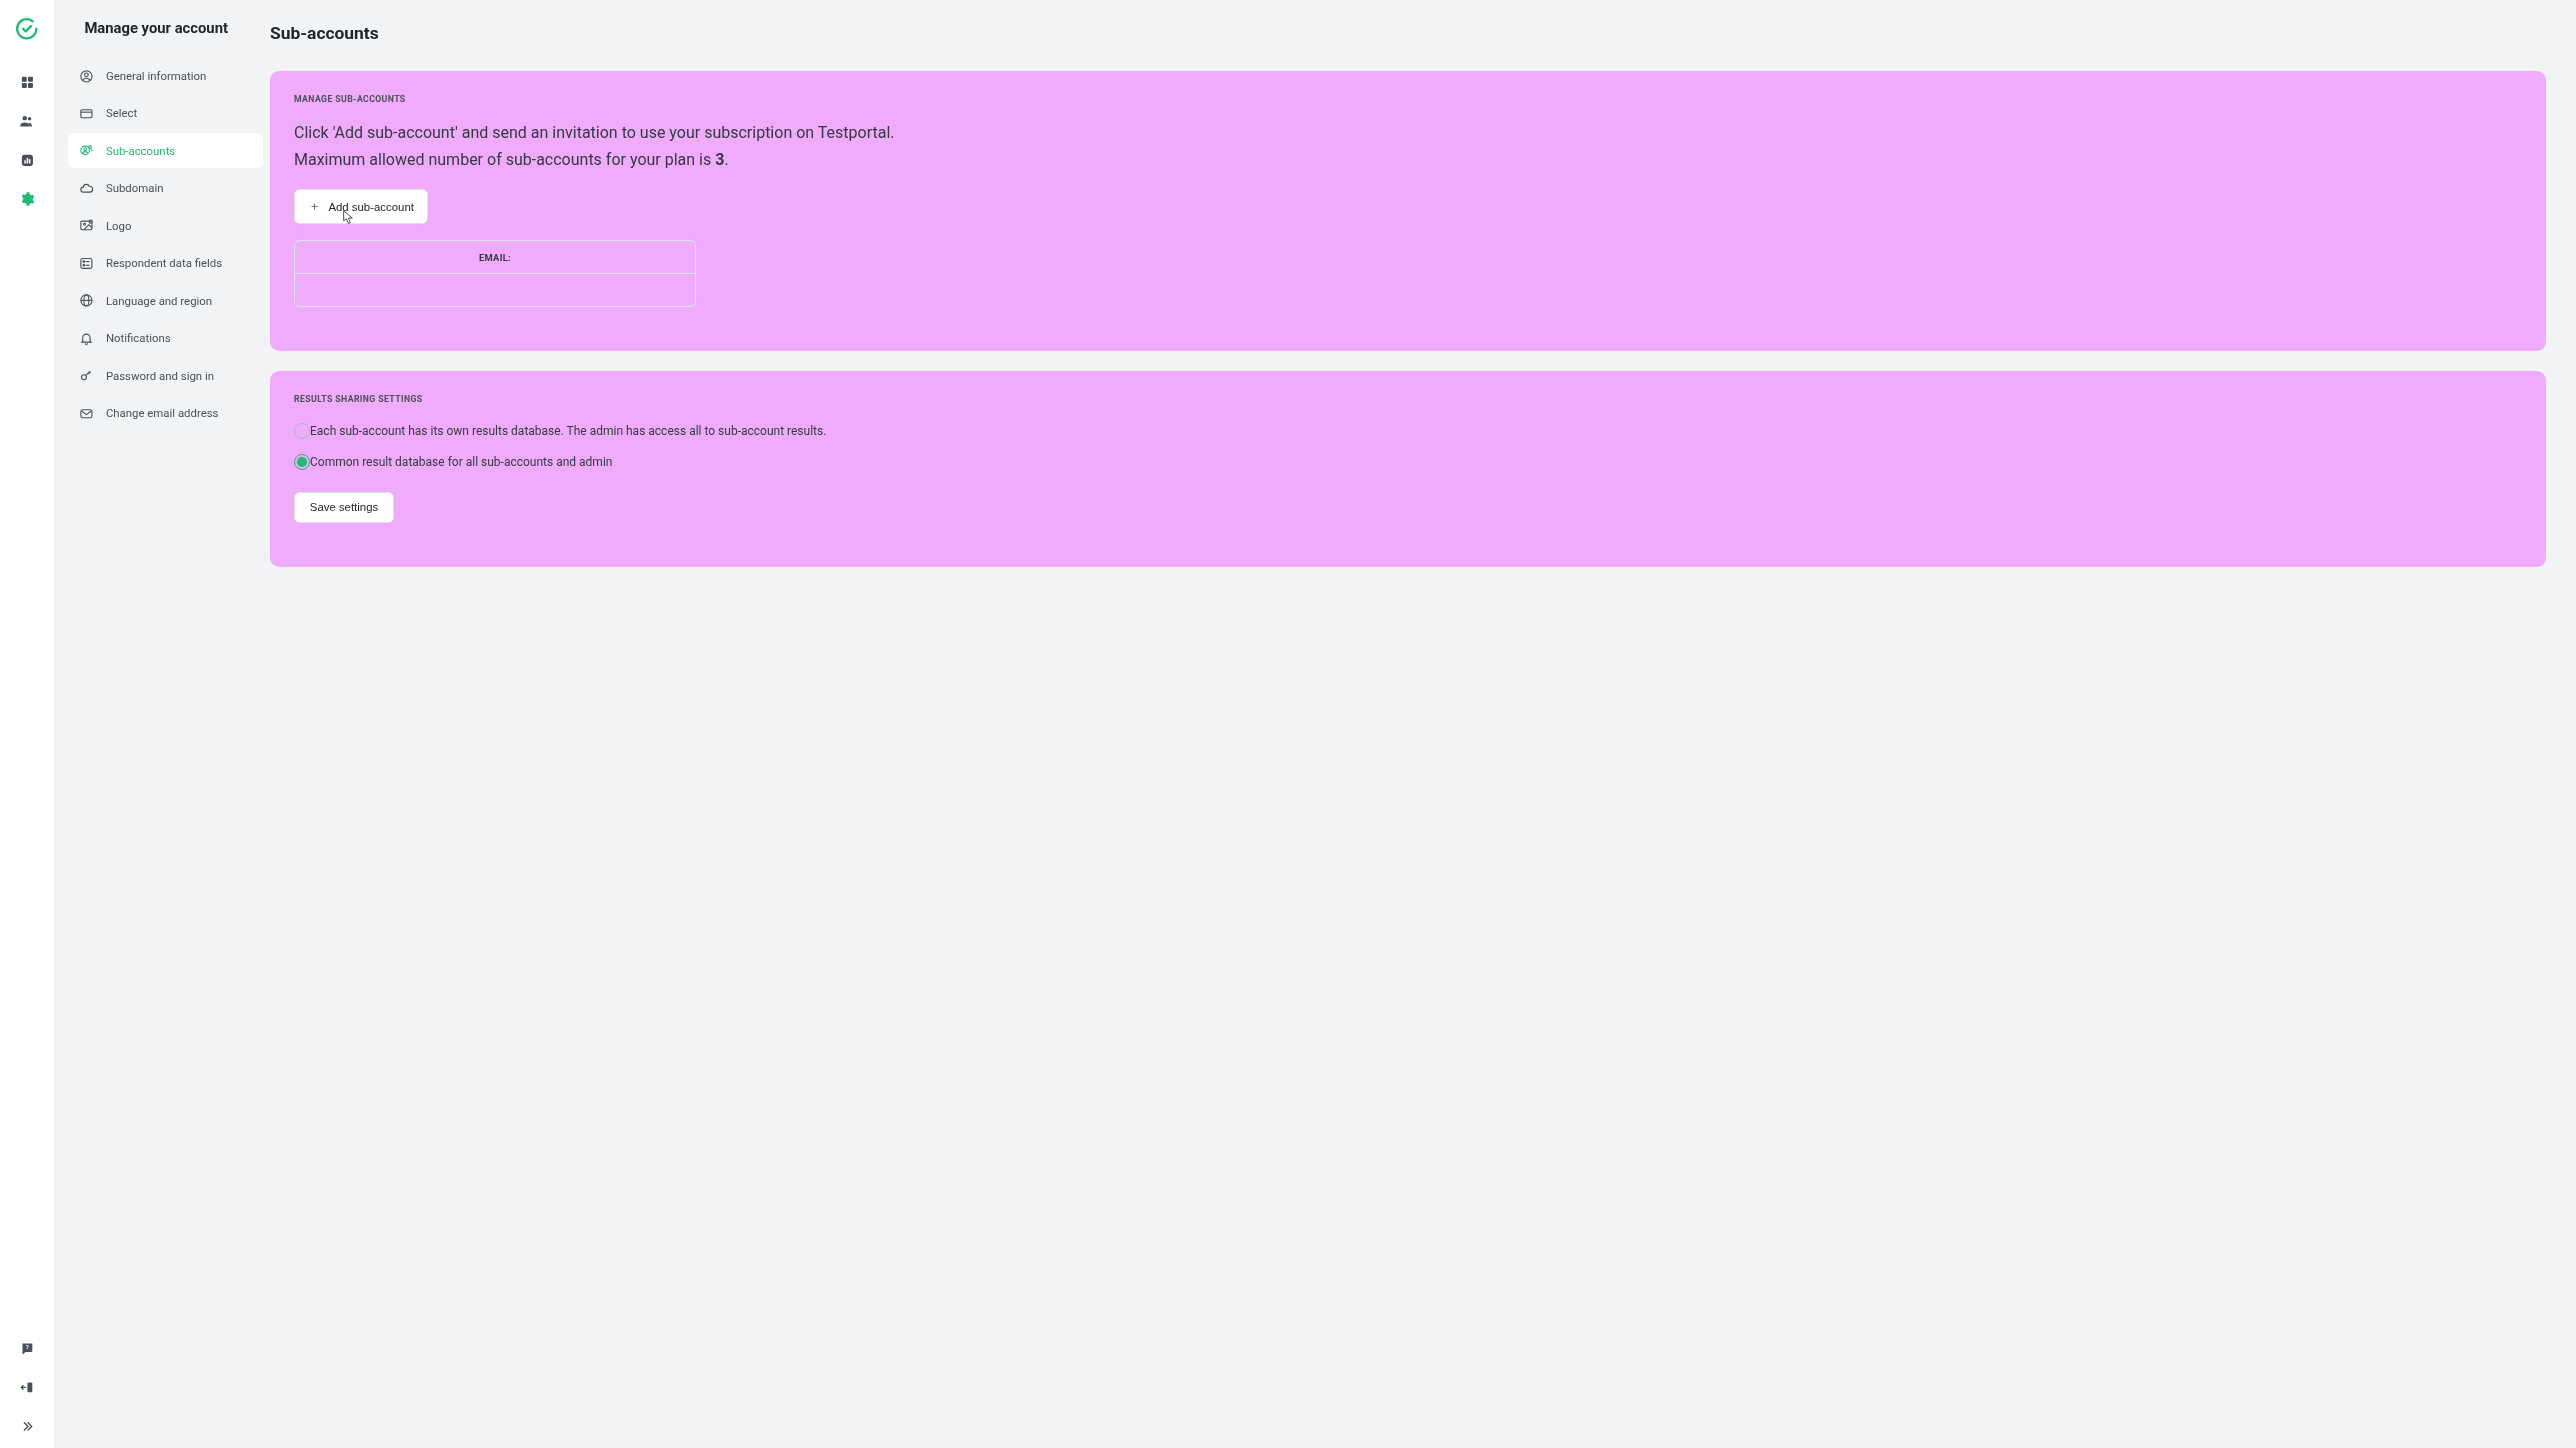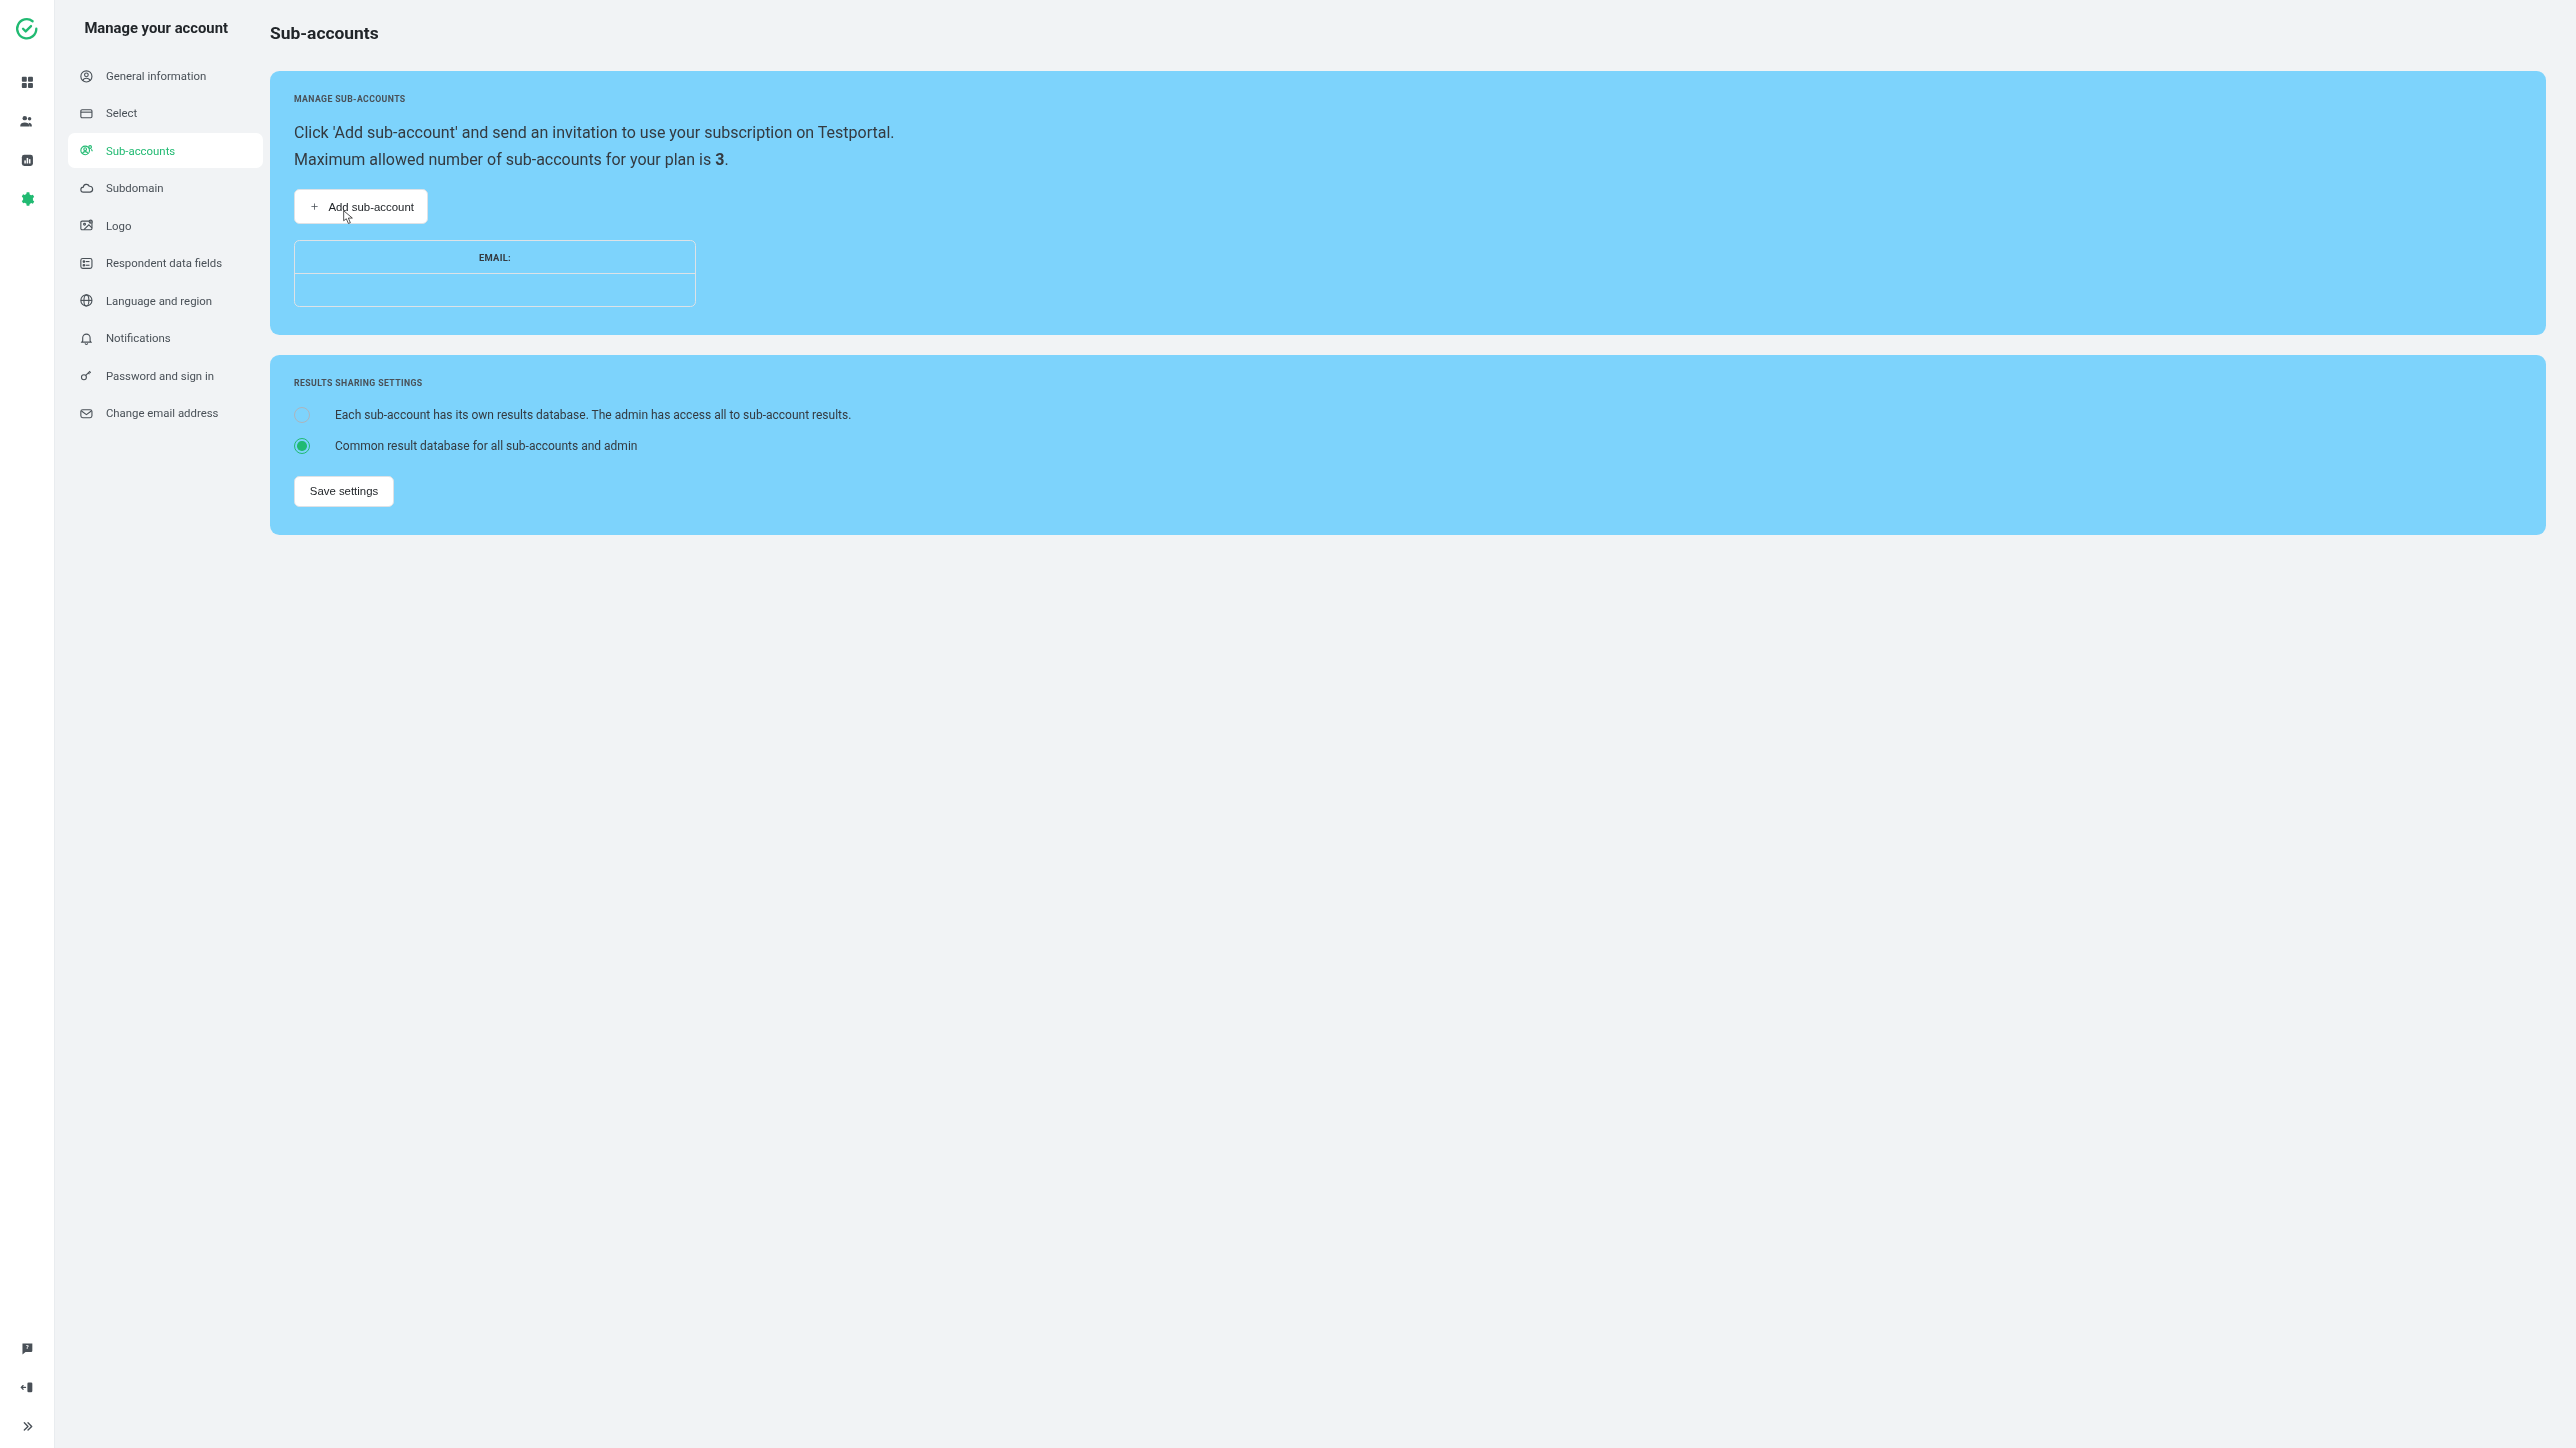--- a/index.html
+++ b/index.html
@@ -92,23 +92,23 @@
       flex: 1;
       padding: 23px 19px 0 0;
       overflow-y: auto;
     }
     .main h2 {
       font-size: 17.4px;
       font-weight: 700;
       margin-bottom: 28px;
     }
     .card {
-      background: #7dd3fc;
+      background: #f0abfc;
       border-radius: 9.4px;
-      padding: 23px 24px 28px 24px;
+      padding: 23px 24px 44px 24px;
       margin-bottom: 20px;
     }
     .section-label {
       font-size: 8.7px;
       font-weight: 700;
       letter-spacing: 0.4px;
       color: #495057;
       text-transform: uppercase;
       margin-bottom: 19px;
     }
@@ -153,21 +153,21 @@
       border-bottom: 0.7px solid #dee2e6;
     }
     .email-table .tr {
       height: 32px;
     }
 
     .radio-group { margin-top: 4px; }
     .radio-option {
       display: flex;
       align-items: center;
-      gap: 25px;
+      gap: 0;
       margin-bottom: 14.8px;
       cursor: pointer;
     }
     .radio-circle {
       width: 16px;
       height: 16px;
       border-radius: 50%;
       border: 1.3px solid #adb5bd;
       display: flex;
       align-items: center;

